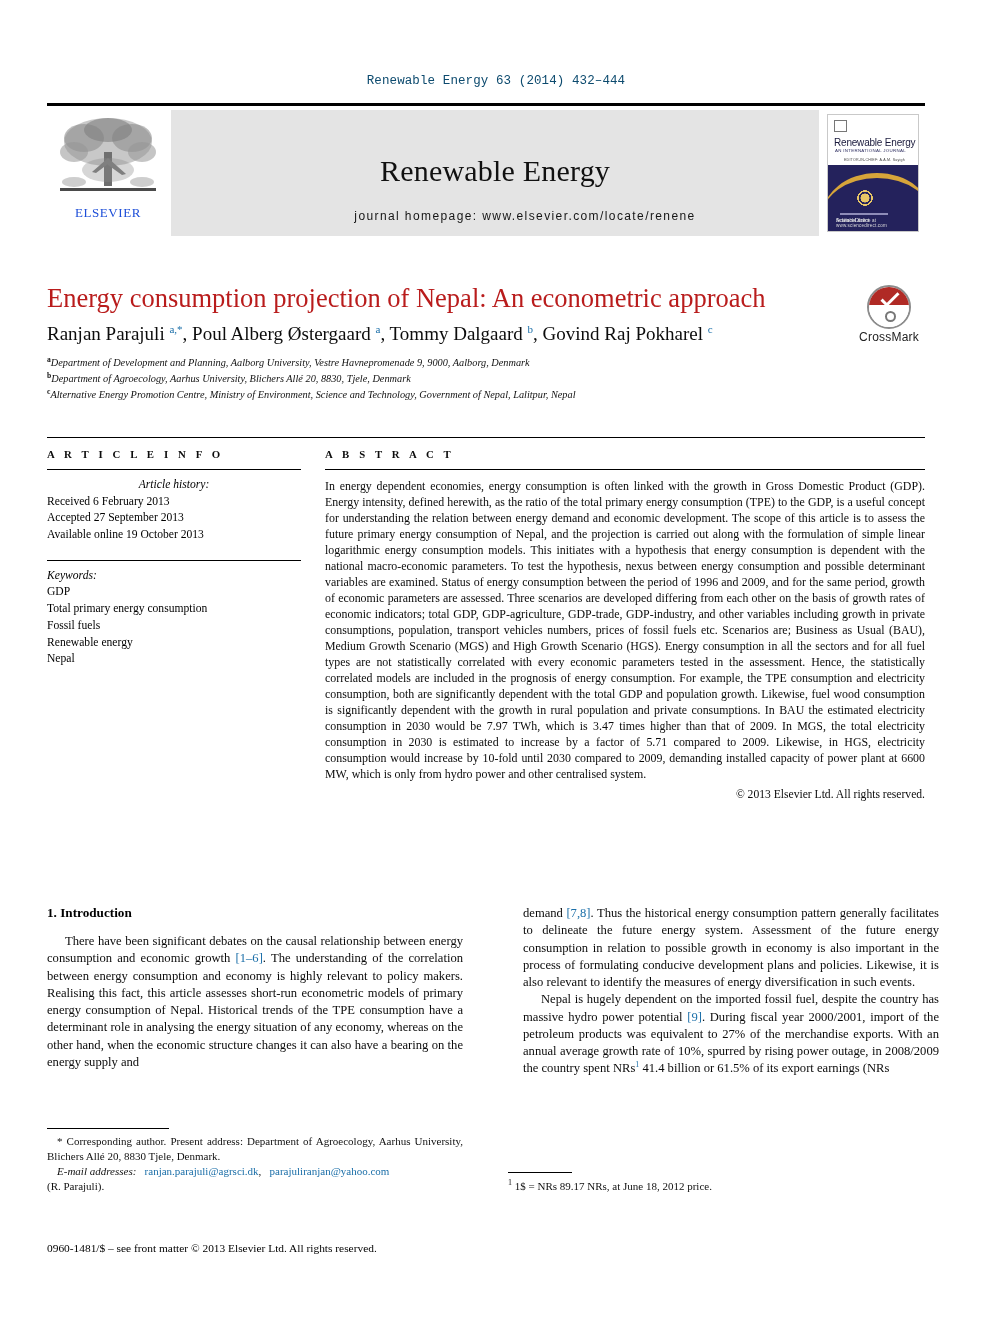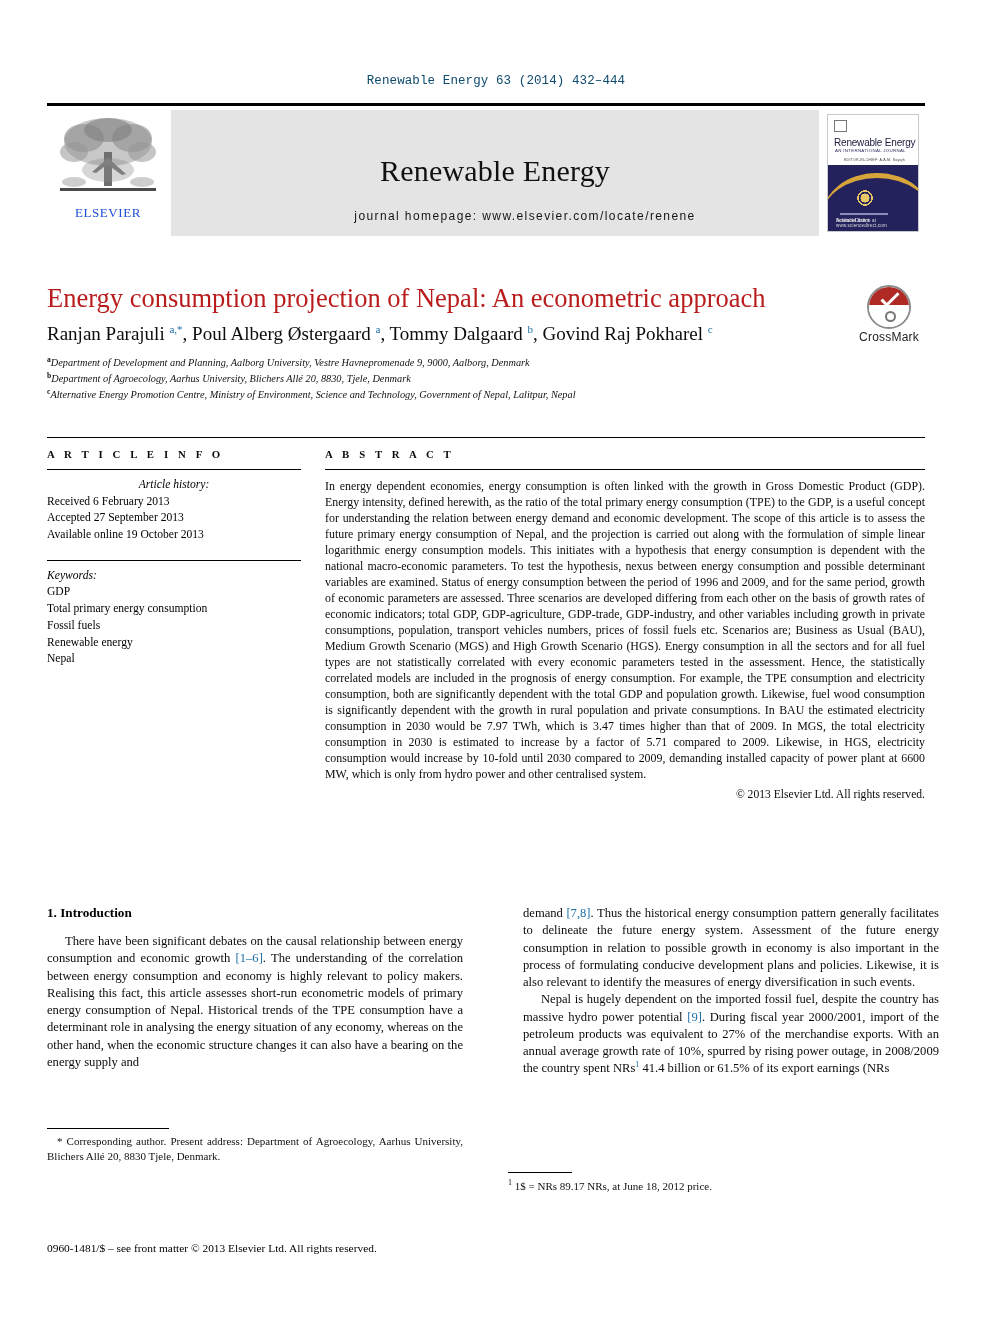--- a/index.html
+++ b/index.html
@@ -491,20 +491,23 @@
       <p class="para noindent"><span>demand </span><span class="ref">[7,8]</span><span>. Thus the historical energy consumption pattern generally facilitates to delineate the future energy system. Assessment of the future energy consumption in relation to possible growth in economy is also important in the process of formulating conducive development plans and policies. Likewise, it is also relevant to identify the measures of energy diversification in such events.</span></p>
       <p class="para"><span>Nepal is hugely dependent on the imported fossil fuel, despite the country has massive hydro power potential </span><span class="ref">[9]</span><span>. During fiscal year 2000/2001, import of the petroleum products was equivalent to 27% of the merchandise exports. With an annual average growth rate of 10%, spurred by rising power outage, in 2008/2009 the country spent NRs</span><sup class="fn ref">1</sup><span> 41.4 billion or 61.5% of its export earnings (NRs</span></p>
     </div>
   </div>
 
   <div class="foot-left">
     <div class="foot-rule"></div>
     <div class="foot-text">
       <span class="lead"></span><span>* Corresponding author. Present address: Department of Agroecology, Aarhus University, Blichers Allé 20, 8830 Tjele, Denmark.</span>
     </div>
+    <div class="foot-text">
+      <span class="lead"></span><span class="em">E-mail addresses:</span>&nbsp;&nbsp;&nbsp;<span class="link">ranjan.parajuli@agrsci.dk</span>,&nbsp;&nbsp;&nbsp;<span class="link">parajuliranjan@yahoo.com</span><br><span>(R. Parajuli).</span>
+    </div>
   </div>
 
   <div class="foot-right">
     <div class="foot-rule"></div>
     <div class="foot-text">
       <sup class="fn">1</sup>&nbsp;<span>1$ = NRs 89.17 NRs, at June 18, 2012 price.</span>
     </div>
   </div>
 
   <div class="issn-block">

